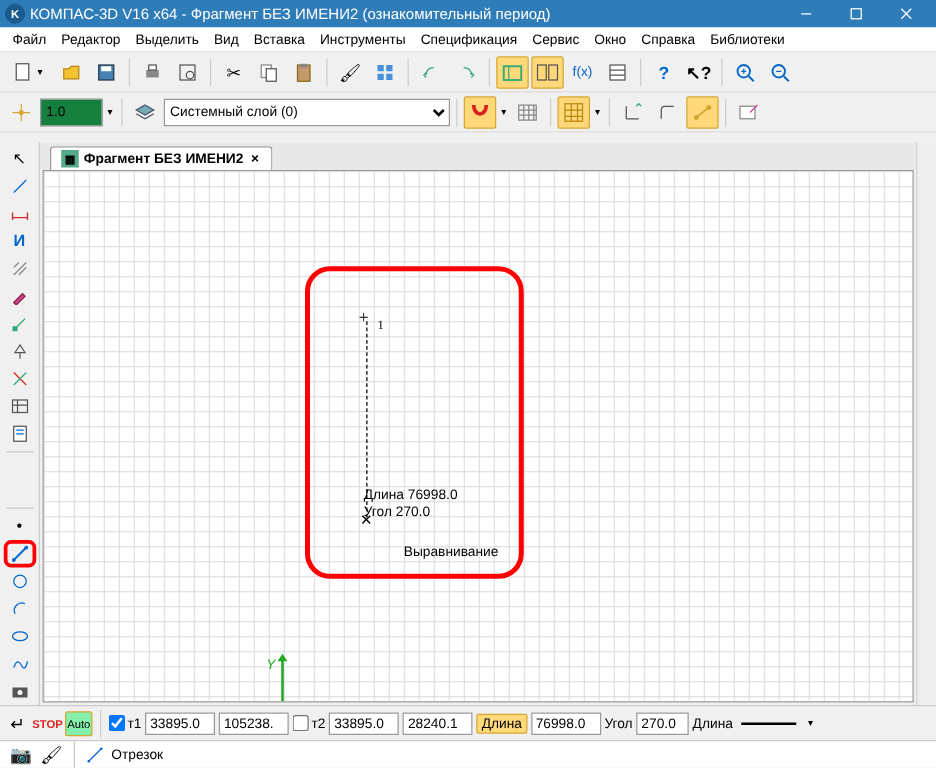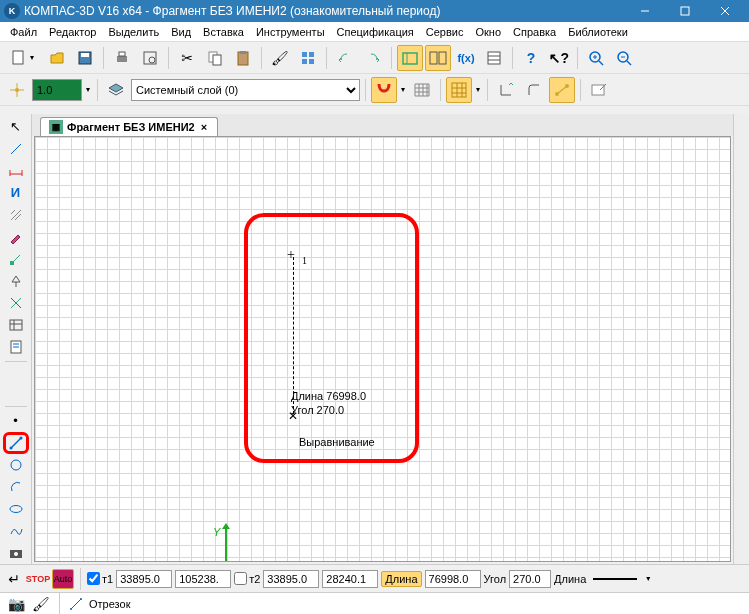--- a/index.html
+++ b/index.html
@@ -52,21 +52,21 @@
   .origin-marker .ylabel { position:absolute; left:-12px; top:-41px; color:#2a2; font-style:italic; font-size:11px;}
   
   .red-highlight { position:absolute; border: 4px solid #ff0000; border-radius: 20px; left: 209px; top: 76px; width: 175px; height: 250px; }
   .dash-line { position:absolute; left: 258px; top: 120px; width:1px; height: 157px; border-left: 1px dashed #000; }
   .cross1 { position:absolute; left:252px; top:110px; font-size:14px; font-family: serif;}
   .cross1 .lbl { font-size:10px; position:absolute; left:15px; top:8px; }
   .cross2 { position:absolute; left:253px; top:272px; font-size:12px;}
   .hint-text { position:absolute; left: 256px; font-size:11px; line-height:14px; }
   .hint-text.l1 { top: 252px; }
   .hint-text.l2 { top: 266px; }
-  .hint-text.l3 { top: 298px; left:264px; }
+  .hint-text.l3 { top: 298px; left:288px; }
   .right-scroll { width:16px; background:#f0f0f0; border-left:1px solid #ccc; position:relative;}
   .scroll-track{position:absolute; top:0; bottom:0; width:100%; background:#eee;}
   
   
   .bottom-bars { position:absolute; bottom:0; left:0; right:0; }
   .prop-bar { height: 28px; background:#f0f0f0; border-top:1px solid #ccc; display:flex; align-items:center; padding:0 4px; gap:3px; font-size:11px;}
   .prop-bar2 { height: 22px; background:#fff; border-top:1px solid #ccc; display:flex; align-items:center; padding:0 8px; gap:6px; font-size:11px;}
   .prop-input { width:56px; height:18px; border:1px solid #999; padding:0 3px; font-size:11px; }
   .prop-lbl { display:inline-flex; align-items:center; gap:2px; }
   .prop-lbl.active { background:#ffd87a; border:1px solid #d4a830; padding:1px 3px; border-radius:2px;}
@@ -186,21 +186,21 @@
           <rect x="2" y="3" width="14" height="11" fill="none" stroke="#3a7" stroke-width="1.5"></rect>
           <line x1="6" y1="3" x2="6" y2="14" stroke="#3a7"></line>
         </svg>
       </span>
   <span class="tb-btn" style="background:#ffd87a;border-color:#d4a830;">
         <svg width="18" height="16">
           <rect x="1" y="2" width="7" height="12" fill="none" stroke="#555"></rect>
           <rect x="10" y="2" width="7" height="12" fill="none" stroke="#555"></rect>
         </svg>
       </span>
-  <span class="tb-btn" style="color:#06c;font-weight:bold;font-size:11px;">f(x)</span>
+  <span class="tb-btn" style="color:#06c;font-weight:normal;font-size:11px;">f(x)</span>
   <span class="tb-btn">
         <svg width="16" height="16">
           <rect x="2" y="2" width="12" height="12" fill="#fff" stroke="#555"></rect>
           <line x1="2" y1="6" x2="14" y2="6" stroke="#555"></line>
           <line x1="2" y1="10" x2="14" y2="10" stroke="#555"></line>
         </svg>
       </span>
   <span class="tb-sep"></span>
   <span class="tb-btn" style="color:#06c;font-weight:bold;">?</span>
   <span class="tb-btn" style="color:#000;font-weight:bold;">↖?</span>
@@ -416,21 +416,21 @@
 
   <div class="right-scroll">
       <div class="scroll-track"></div>
     </div>
 </div>
 
 <div class="bottom-bars">
   <div class="prop-bar">
     <span class="tb-btn" style="width:20px;height:20px;">↵</span>
     <span class="tb-btn" style="width:22px;height:20px;color:#d22;font-size:9px;font-weight:bold;">STOP</span>
-    <span class="tb-btn" style="width:22px;height:20px;background:#be185d;border-color:#d4a830;font-size:9px;">Auto</span>
+    <span class="tb-btn" style="width:22px;height:20px;background:#86efac;border-color:#d4a830;font-size:9px;">Auto</span>
     <span class="tb-sep"></span>
     <span class="prop-lbl">
         <input type="checkbox" checked="" style="">
         <span>т1</span>
       </span>
     <input class="prop-input" value="33895.0" style="">
     <input class="prop-input" value="105238." style="">
     <span class="prop-lbl">
         <input type="checkbox" style="">
         <span>т2</span>

